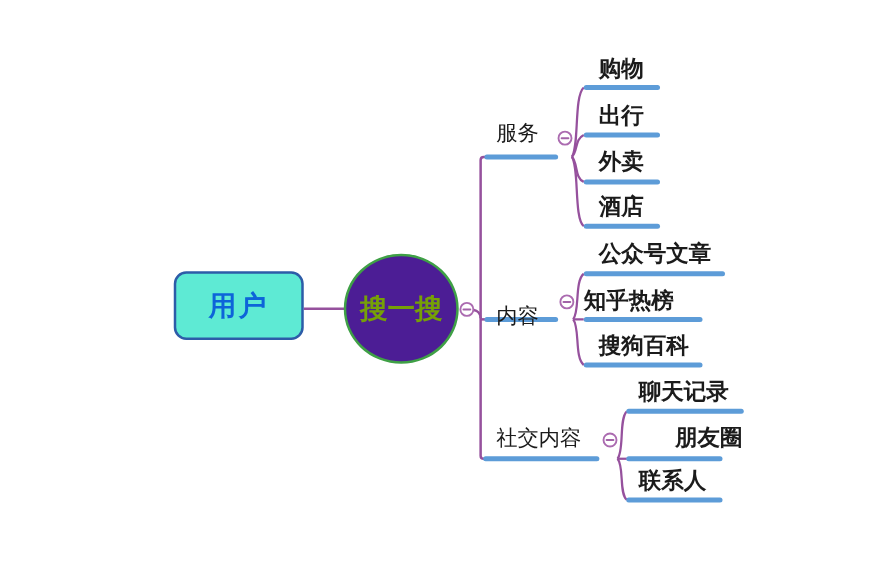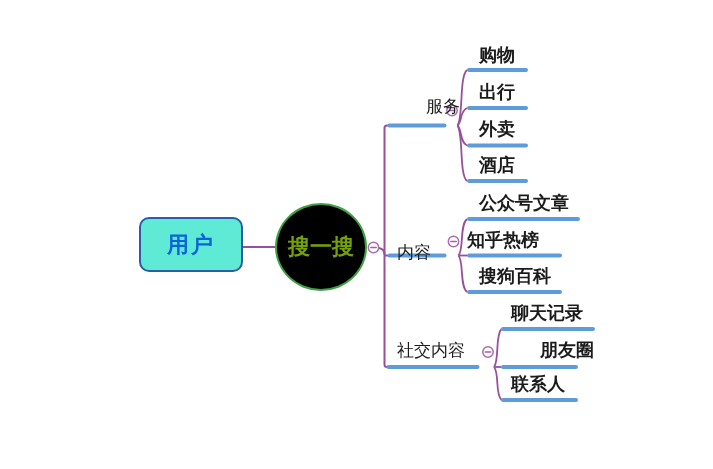--- a/index.html
+++ b/index.html
@@ -22,21 +22,21 @@
     border: 2px solid #2d5ca8; border-radius: 10px; box-sizing: border-box;
     display: flex; align-items: center; justify-content: center;
     color: #0d64d9; font-size: 22px; font-weight: bold; letter-spacing: 2px;
     background: #5eead4; cursor: default;
   }
   .node-center {
     position: absolute; left: 275px; top: 203px; width: 92px; height: 88px;
     border: 2px solid #3fa046; border-radius: 50%; box-sizing: border-box;
     display: flex; align-items: center; justify-content: center;
     color: #76a007; font-size: 22px; font-weight: bold;
-    background: #000000; cursor: default;
+    background: #4c1d95; cursor: default;
   }
   .topic {
     position: absolute; white-space: nowrap; color: #1b1b1b;
     line-height: 20px; cursor: default;
   }
   .main-topic { font-size: 17px; }
   .sub-topic  { font-size: 18px; font-weight: bold; }
 </style>
 </head>
 <body>
@@ -98,21 +98,21 @@
   </svg>
 
   <div class="node-root">
     <span>用户</span>
   </div>
 
   <div class="node-center">
     <span>搜一搜</span>
   </div>
 
-  <div class="topic main-topic" style="left:397px; top:97px;margin-left:29px;">服务</div>
+  <div class="topic main-topic" style="left:397px; top:97px;">服务</div>
   <div class="topic main-topic" style="left:397px; top:243px;">内容</div>
   <div class="topic main-topic" style="left:397px; top:341px;">社交内容</div>
 
   <div class="topic sub-topic" style="left:479px; top:45px;">购物</div>
   <div class="topic sub-topic" style="left:479px; top:82px;">出行</div>
   <div class="topic sub-topic" style="left:479px; top:119px;">外卖</div>
   <div class="topic sub-topic" style="left:479px; top:155px;">酒店</div>
 
   <div class="topic sub-topic" style="left:479px; top:193px;">公众号文章</div>
   <div class="topic sub-topic" style="left:467px; top:230px;">知乎热榜</div>

